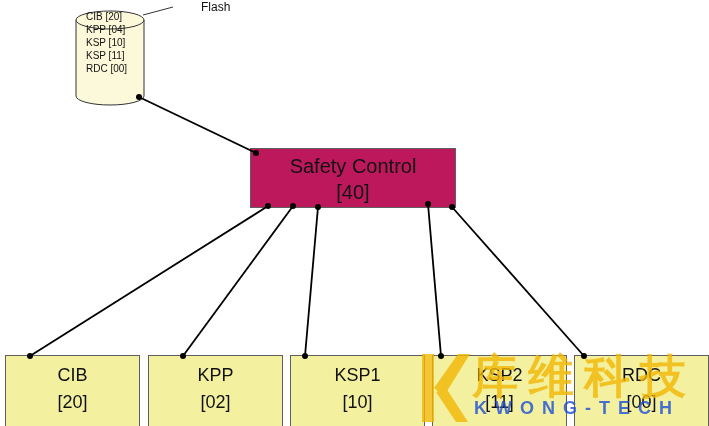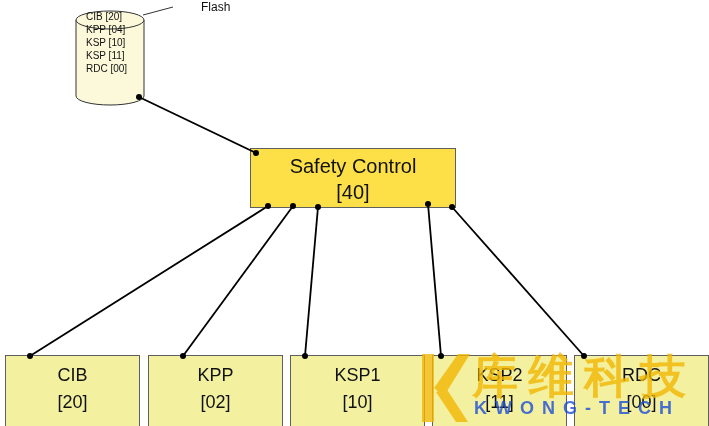--- a/index.html
+++ b/index.html
@@ -10,21 +10,21 @@
   
   .node{
     position:absolute;top:355px;width:135px;height:80px;
     background:#f3f0a0;border:1px solid #5f5f5f;box-sizing:border-box;
     text-align:center;padding-top:6px;font-size:18px;line-height:27px;
     z-index:1;
   }
   
   .controller{
     position:absolute;left:250px;top:148px;width:206px;height:60px;
-    background:#fde047;border:1px solid #5f5f5f;box-sizing:border-box;
+    background:#be185d;border:1px solid #5f5f5f;box-sizing:border-box;
     text-align:center;font-size:20px;line-height:26px;padding-top:4px;
     z-index:1;
   }
   
   .flash-items{
     position:absolute;left:86px;top:10px;z-index:3;
     font-size:10px;line-height:13px;white-space:nowrap;
   }
   .flash-label{
     position:absolute;left:176px;top:0px;z-index:3;font-size:12px;margin-left:25px;

